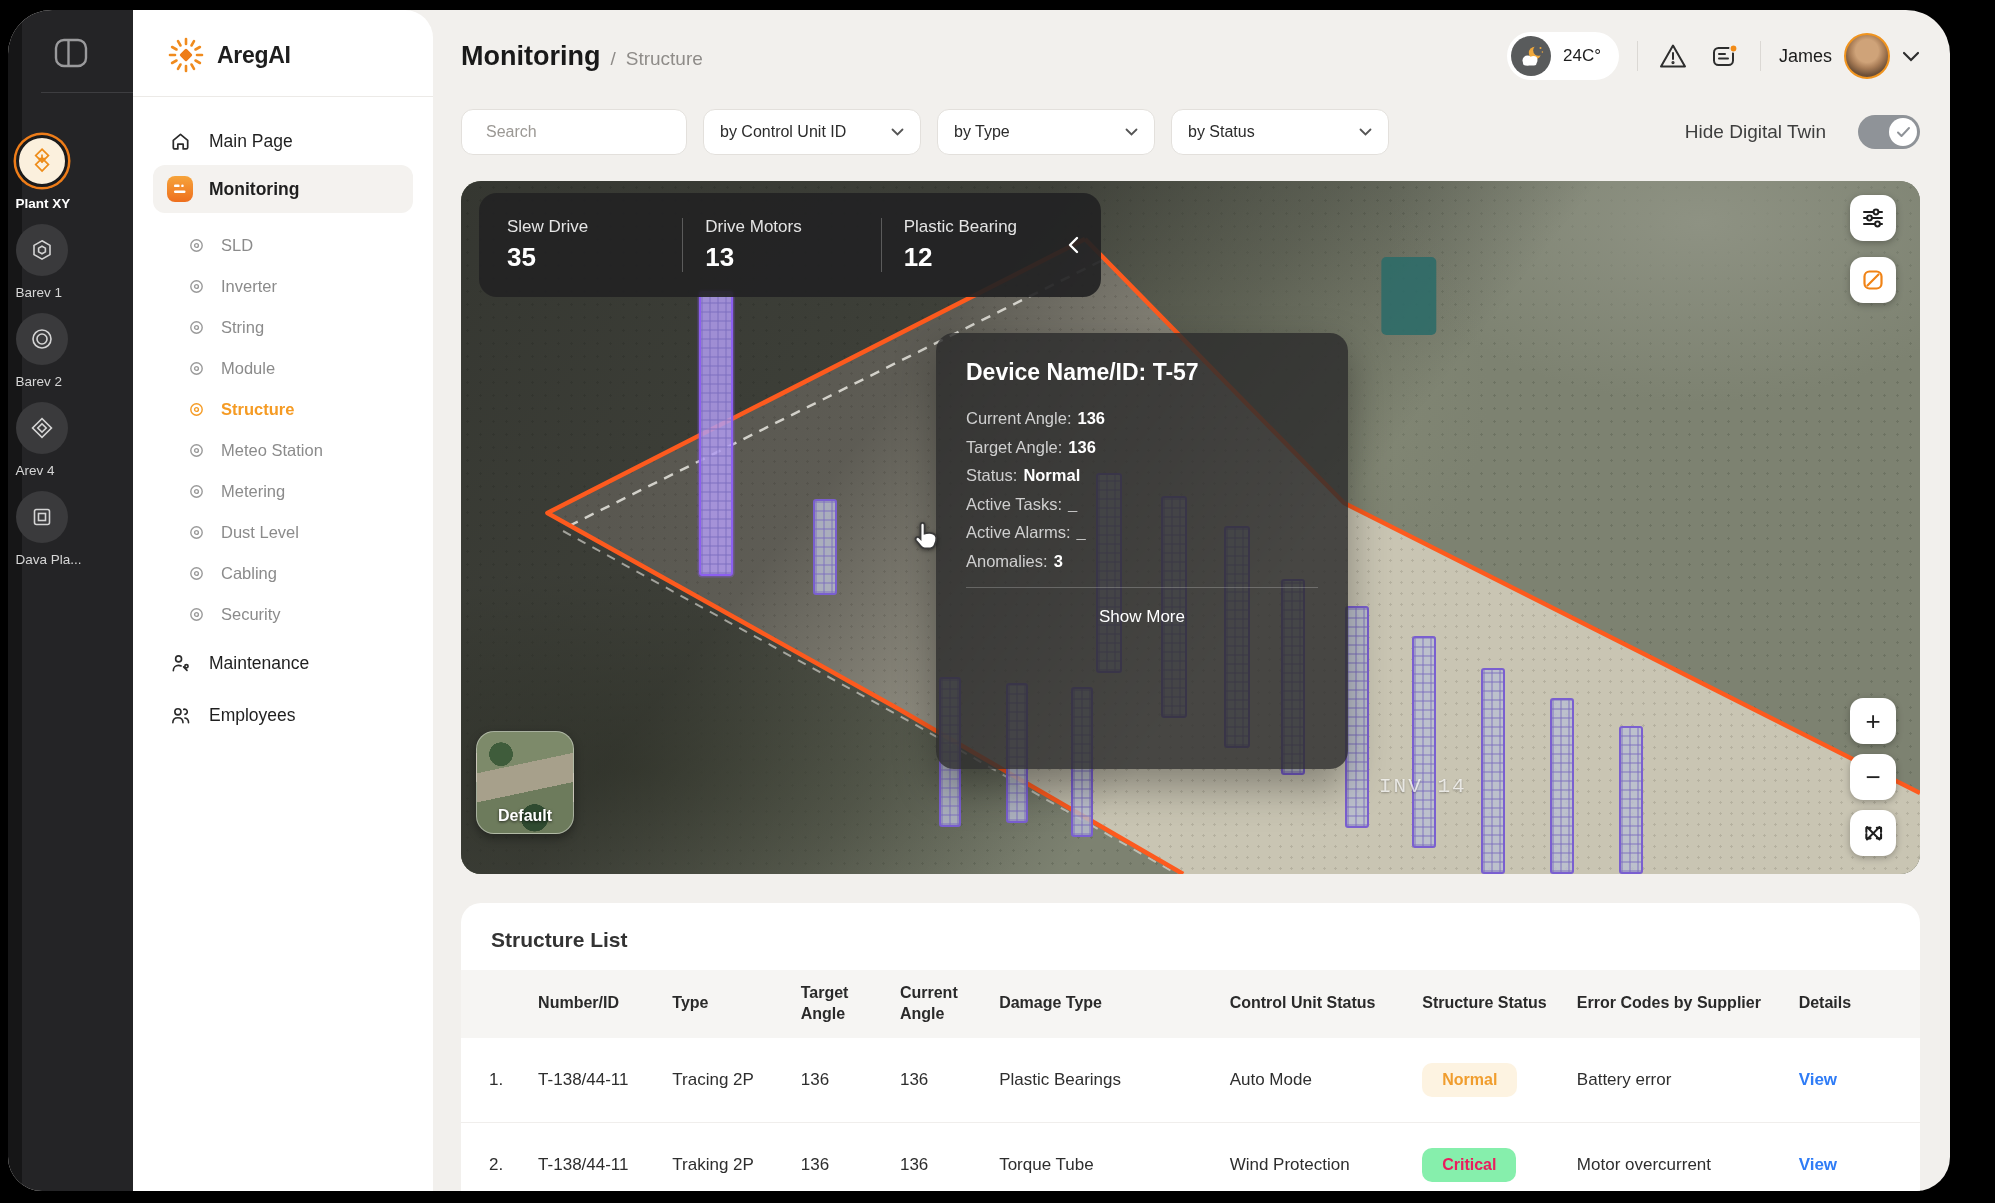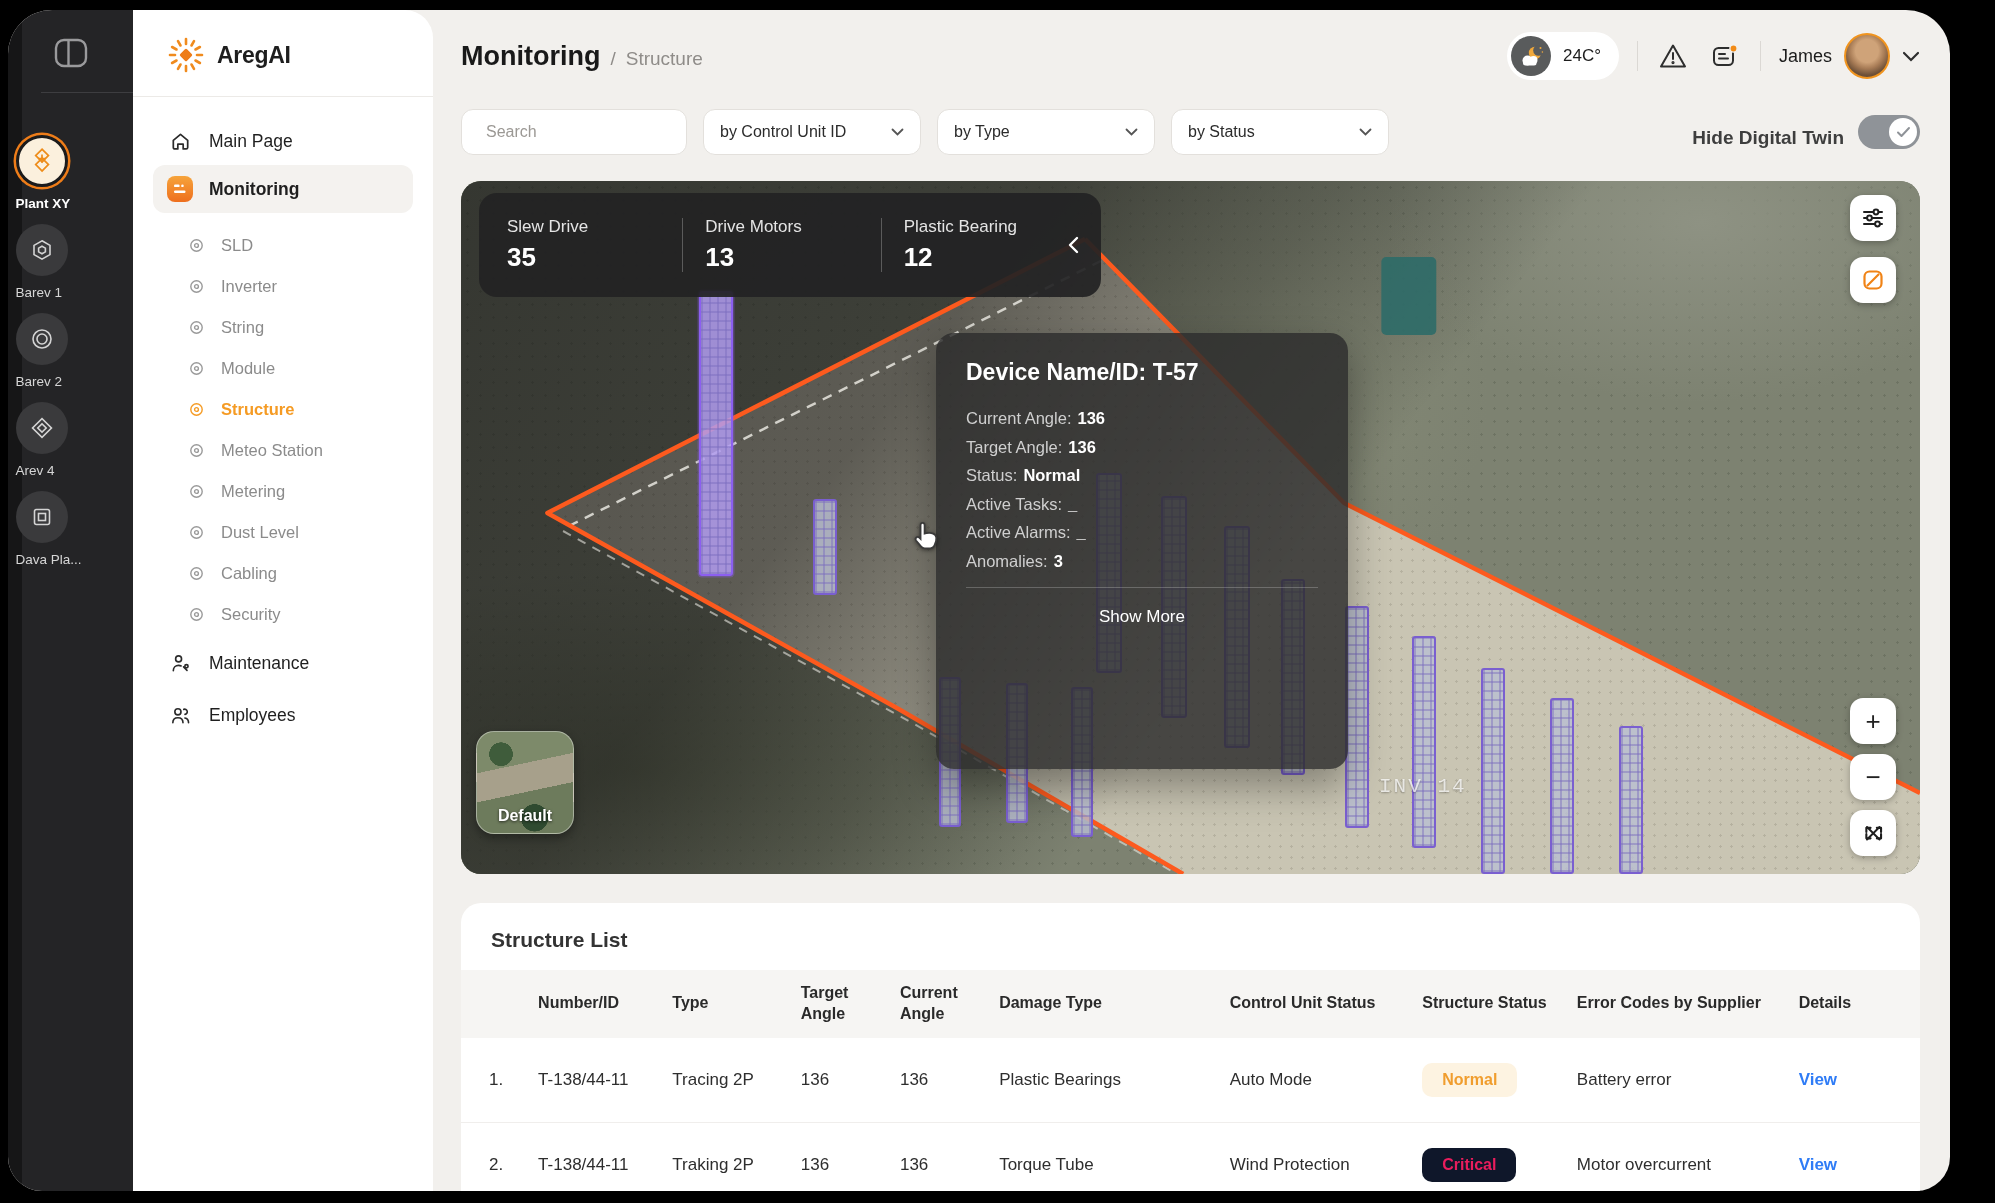--- a/index.html
+++ b/index.html
@@ -56,21 +56,21 @@
     background:radial-gradient(circle at 50% 38%, #cfa379 0 34%, #a87c56 52%, #6f5138 72%, #56402e); }
 
   
   .filterbar { display:flex; align-items:center; gap:16px; height:48px; margin-top:6px; }
   .search-box { width:226px; height:46px; background:#fff; border:1px solid #e3e0dc; border-radius:12px;
     display:flex; align-items:center; gap:10px; padding:0 14px; }
   .search-box input { border:none; outline:none; flex:1; font-size:16px; color:#3a3a3a; font-family:inherit; background:transparent; }
   .search-box input::placeholder { color:#9b9894; }
   .dropdown { width:218px; height:46px; background:#fff; border:1px solid #e3e0dc; border-radius:12px;
     display:flex; align-items:center; justify-content:space-between; padding:0 16px; font-size:16px; color:#2b2b2b; cursor:pointer; }
-  .twin { margin-left:auto; display:flex; align-items:flex-end; gap:14px;font-weight:bold; }
+  .twin { margin-left:auto; display:flex; align-items:center; gap:32px; }
   .twin-label { font-size:19px; color:#3e3e3e; }
   .toggle { width:62px; height:34px; border-radius:17px; background:#8f9398; position:relative; cursor:pointer; }
   .toggle-knob { position:absolute; right:3px; top:3px; width:28px; height:28px; border-radius:50%; background:#fff;
     display:flex; align-items:center; justify-content:center; }
 
   
   .map { margin-top:25px; height:693px; border-radius:20px; position:relative; overflow:hidden; background:#7d8271; }
   .terrain { position:absolute; inset:0;
     background-color:#7d8271;
     background-image:
@@ -129,21 +129,21 @@
   .card { margin-top:29px; background:#fff; border-radius:20px 20px 0 0; flex:1; overflow:hidden; }
   .card-title { font-size:21px; font-weight:700; color:#333; padding:25px 30px 18px 30px; }
   table { width:100%; border-collapse:collapse; }
   thead th { background:#f6f5f3; font-size:16px; font-weight:700; color:#2a2a2a; text-align:left;
     padding:13px 10px; line-height:1.3; vertical-align:middle; }
   tbody td { font-size:17px; color:#2e2e2e; padding:25px 10px; border-bottom:1px solid #f0eeec; vertical-align:middle; }
   .cell-index { padding-left:28px !important; color:#2e2e2e; }
   th.cell-index { padding-left:28px !important; }
   .badge { display:inline-block; padding:8px 20px; border-radius:10px; font-size:16px; font-weight:600; }
   .badge-normal { color:#f09d2e; background:#fdf3e1; }
-  .badge-critical { color:#ea1d5d; background:#0f172a; }
+  .badge-critical { color:#ea1d5d; background:#86efac; }
   .view-link { color:#2f7cf6; font-weight:600; cursor:pointer; }
 </style>
 </head>
 <body>
 
 <div class="device">
 
   <div class="rail">
     <div class="rail-toggle">
       <svg width="34" height="30" viewBox="0 0 34 30" fill="none">

